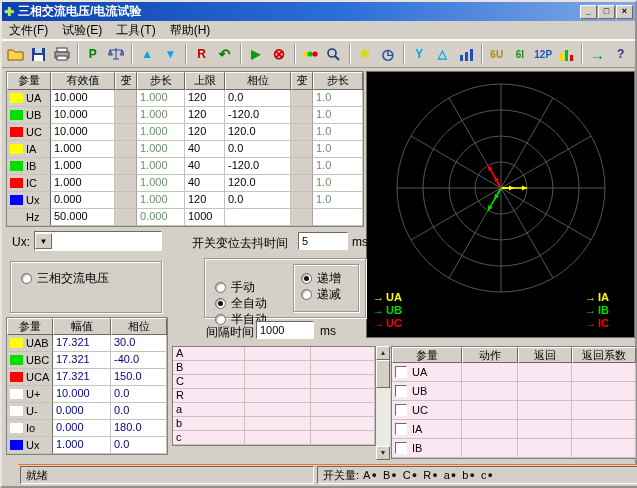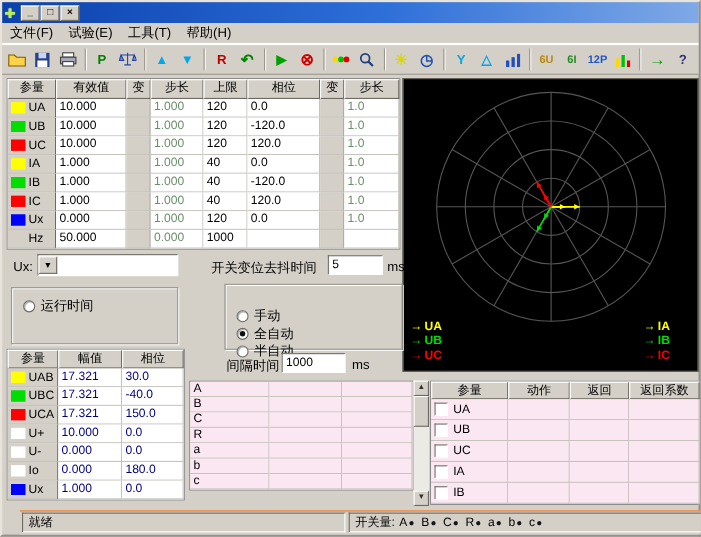--- a/index.html
+++ b/index.html
@@ -72,20 +72,21 @@
   .grip{position:absolute;right:0;bottom:0;width:14px;height:14px;background:
     repeating-linear-gradient(135deg,transparent 0 3px,#fff 3px 4px,#9B968E 4px 5px)}
 </style>
 </head>
 <body>
 
 <div class="window">
 
   <div class="titlebar">
     <span class="title-icon">✚</span>
+    <span class="title-text">三相交流电压/电流试验</span>
     <span class="win-btn raised">_</span>
     <span class="win-btn raised">□</span>
     <span class="win-btn raised">×</span>
   </div>
 
   <div class="menubar">
 
       <span class="menu-item">文件(F)</span>
 
       <span class="menu-item">试验(E)</span>
@@ -376,21 +377,21 @@
   </div>
   <span class="lbl" style="left:190px;top:233px">开关变位去抖时间</span>
   <input class="field" style="left: 296px; top: 230px; width: 50px;" value="5">
   <span class="lbl" style="left:350px;top:233px">ms</span>
 
   <div class="groupbox" style="left:8px;top:259px;width:152px;height:52px">
     <div style="padding:8px 0 0 10px">
 
         <label class="radio-row">
           <span class="radio"></span>
-          <span>运行时间</span>
+          <span>三相交流电压</span>
         </label>
 
 
     </div>
   </div>
 
   <div class="groupbox" style="left:202px;top:256px;width:162px;height:60px">
     <div style="position:absolute;left:10px;top:20px">
 
         <label class="radio-row">
@@ -401,20 +402,35 @@
         <label class="radio-row">
           <span class="radio selected"></span>
           <span>全自动</span>
         </label>
 
         <label class="radio-row">
           <span class="radio"></span>
           <span>半自动</span>
         </label>
 
+    </div>
+    <div class="groupbox" style="left:88px;top:5px;width:66px;height:48px">
+      <div style="padding:5px 0 0 7px">
+
+          <label class="radio-row">
+            <span class="radio selected"></span>
+            <span>递增</span>
+          </label>
+
+          <label class="radio-row">
+            <span class="radio"></span>
+            <span>递减</span>
+          </label>
+
+      </div>
     </div>
   </div>
 
   <span class="lbl" style="left:204px;top:322px">间隔时间</span>
   <input class="field" style="left: 254px; top: 319px; width: 58px;" value="1000">
   <span class="lbl" style="left:318px;top:322px">ms</span>
 
   <div class="tbl" style="left:4px;top:315px;width:162px">
     <div class="dt-grid" style="height:17px">
       <div class="hcell">参量</div>

